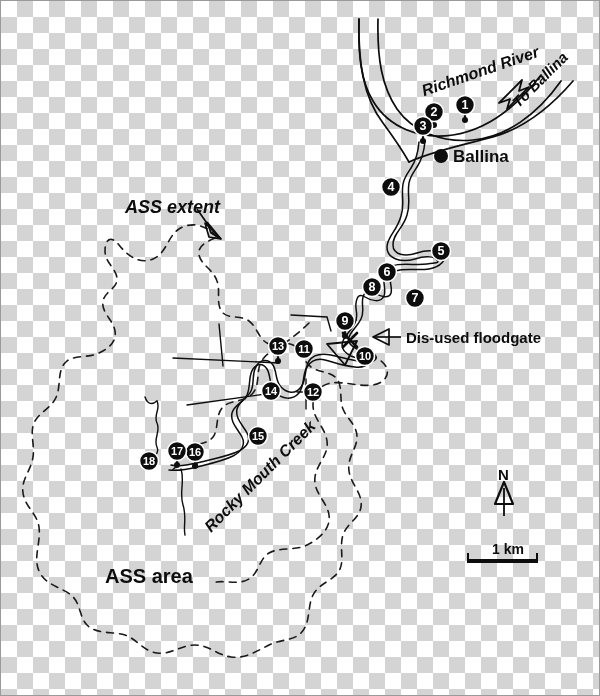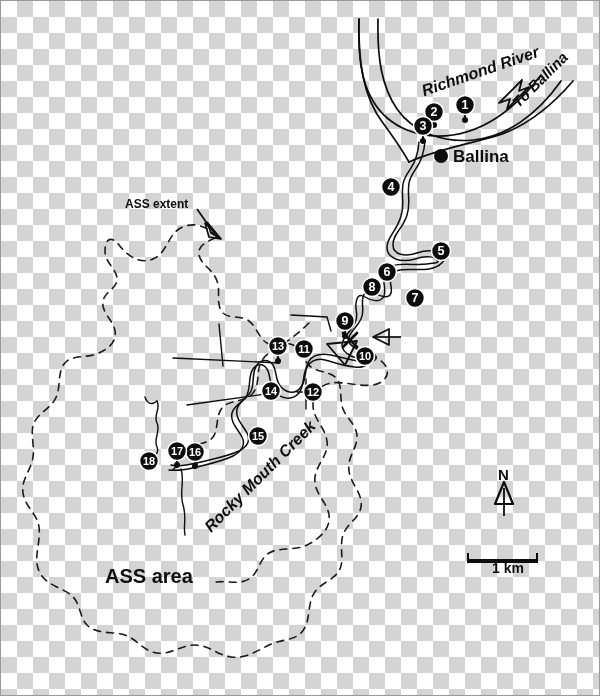--- a/index.html
+++ b/index.html
@@ -27,21 +27,21 @@
     color:#0d0d0d;
     font-weight:bold;
     white-space:nowrap;
     line-height:1;
   }
   .lbl-richmond{font-size:16px;transform:rotate(-19deg);transform-origin:left bottom;font-style:italic;}
   .lbl-ballina{font-size:15px;transform:rotate(-45deg);transform-origin:left bottom;font-style:italic;}
   .lbl-woodburn{font-size:17px;}
   .lbl-creek{font-size:16px;transform:rotate(-45deg);transform-origin:left bottom;font-style:italic;}
   .lbl-floodgate{font-size:15px;}
-  .lbl-assextent{font-size:12px;}
+  .lbl-assextent{font-size:18px;font-style:italic;}
   .lbl-assarea{font-size:20px;}
   .lbl-north{font-size:15px;}
   .lbl-scale{font-size:14px;}
 </style>
 </head>
 <body>
 
 <div id="map-frame">
 
   <svg id="map-svg" width="600" height="696" viewBox="0 0 600 696">
@@ -337,22 +337,23 @@
   </svg>
 
   <div class="maplabel lbl-richmond" style="left:424px;top:82px;">Richmond River</div>
 
   <div class="maplabel lbl-ballina" style="left:519px;top:94px;">To Ballina</div>
 
   <div class="maplabel lbl-woodburn" style="left:452px;top:147px;">Ballina</div>
 
   <div class="maplabel lbl-creek" style="left:212px;top:518px;">Rocky Mouth Creek</div>
 
+  <div class="maplabel lbl-floodgate" style="left:405px;top:329px;">Dis-used floodgate</div>
 
   <div class="maplabel lbl-assextent" style="left:124px;top:197px;">ASS extent</div>
 
   <div class="maplabel lbl-assarea" style="left:104px;top:565px;">ASS area</div>
 
   <div class="maplabel lbl-north" style="left:497px;top:466px;">N</div>
 
-  <div class="maplabel lbl-scale" style="left:491px;top:541px;margin-top:19px;">1 km</div>
+  <div class="maplabel lbl-scale" style="left:491px;top:541px;">1 km</div>
 
 </div>
 
 </body></html>

